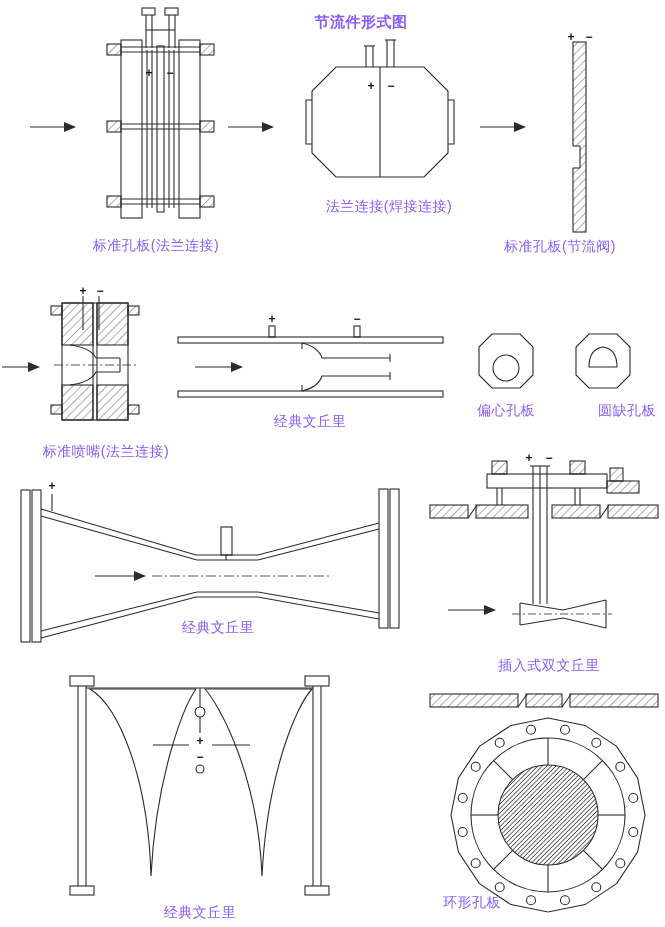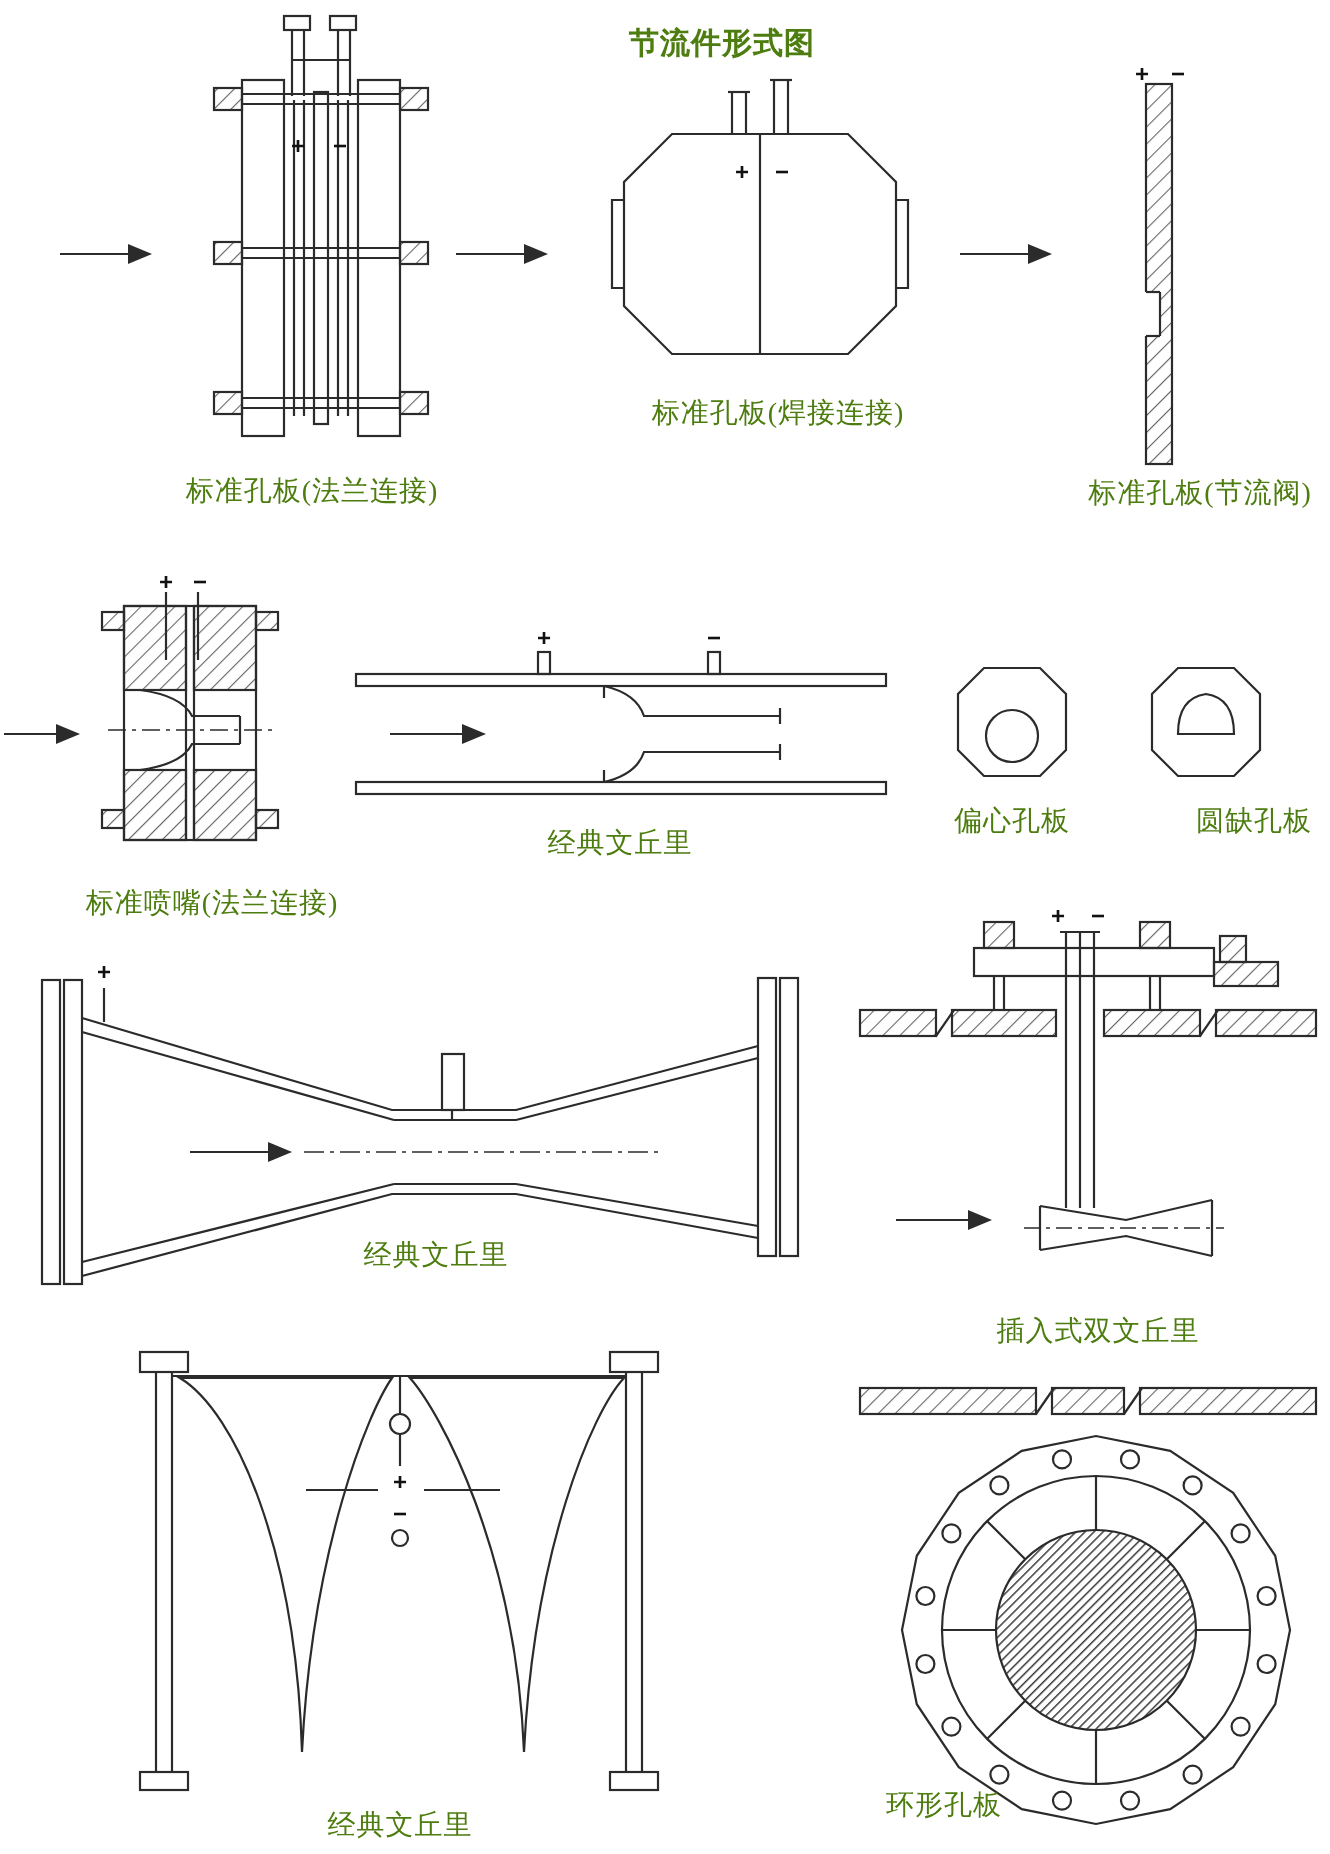--- a/index.html
+++ b/index.html
@@ -10,25 +10,24 @@
     font-family: "Liberation Sans", "DejaVu Sans", sans-serif;
     position: relative;
     overflow: hidden;
   }
   .canvas { position: absolute; left: 0; top: 0; width: 665px; height: 927px; }
   svg.art { position: absolute; left: 0; top: 0; }
   .lbl {
     position: absolute;
     transform: translate(-50%, -50%);
     font-size: 14px;
-    color: #4d7c0f;
+    color: #8b5cf6;
     white-space: nowrap;
     letter-spacing: 0.5px;
     background: transparent;
-    font-family: Liberation Serif, serif;
   }
   .title { font-weight: bold; font-size: 15px; }
   .tap {
     position: absolute;
     transform: translate(-50%, -50%);
     font-size: 12px;
     font-weight: bold;
     color: #111;
     line-height: 1;
   }
@@ -249,22 +248,22 @@
     <line x1="493.6" y1="760.6" x2="512.6" y2="779.6"></line>
     <line x1="548" y1="738" x2="548" y2="765"></line>
     <line x1="602.4" y1="760.6" x2="583.4" y2="779.6"></line>
     <circle cx="548" cy="815" r="50" fill="url(#hatchDense)"></circle>
   </g>
 </svg>
 
   <div class="lbl title" style="left:361px; top:22px;">节流件形式图</div>
 
   <div class="lbl" style="left:156px; top:246px;">标准孔板(法兰连接)</div>
-  <div class="lbl" style="left:389px; top:207px;">标准孔板(焊接连接)</div>
-  <div class="lbl" style="left:600px; top:247px;">标准孔板(节流阀)</div>
+  <div class="lbl" style="left:389px; top:207px;">法兰连接(焊接连接)</div>
+  <div class="lbl" style="left:560px; top:247px;">标准孔板(节流阀)</div>
   <div class="lbl" style="left:106px; top:452px;">标准喷嘴(法兰连接)</div>
   <div class="lbl" style="left:310px; top:422px;">经典文丘里</div>
   <div class="lbl" style="left:506px; top:411px;">偏心孔板</div>
   <div class="lbl" style="left:627px; top:411px;">圆缺孔板</div>
   <div class="lbl" style="left:218px; top:628px;">经典文丘里</div>
   <div class="lbl" style="left:549px; top:666px;">插入式双文丘里</div>
   <div class="lbl" style="left:200px; top:913px;">经典文丘里</div>
   <div class="lbl" style="left:472px; top:903px;">环形孔板</div>
 
   <span class="tap" style="left:149px; top:73px;">+</span>

